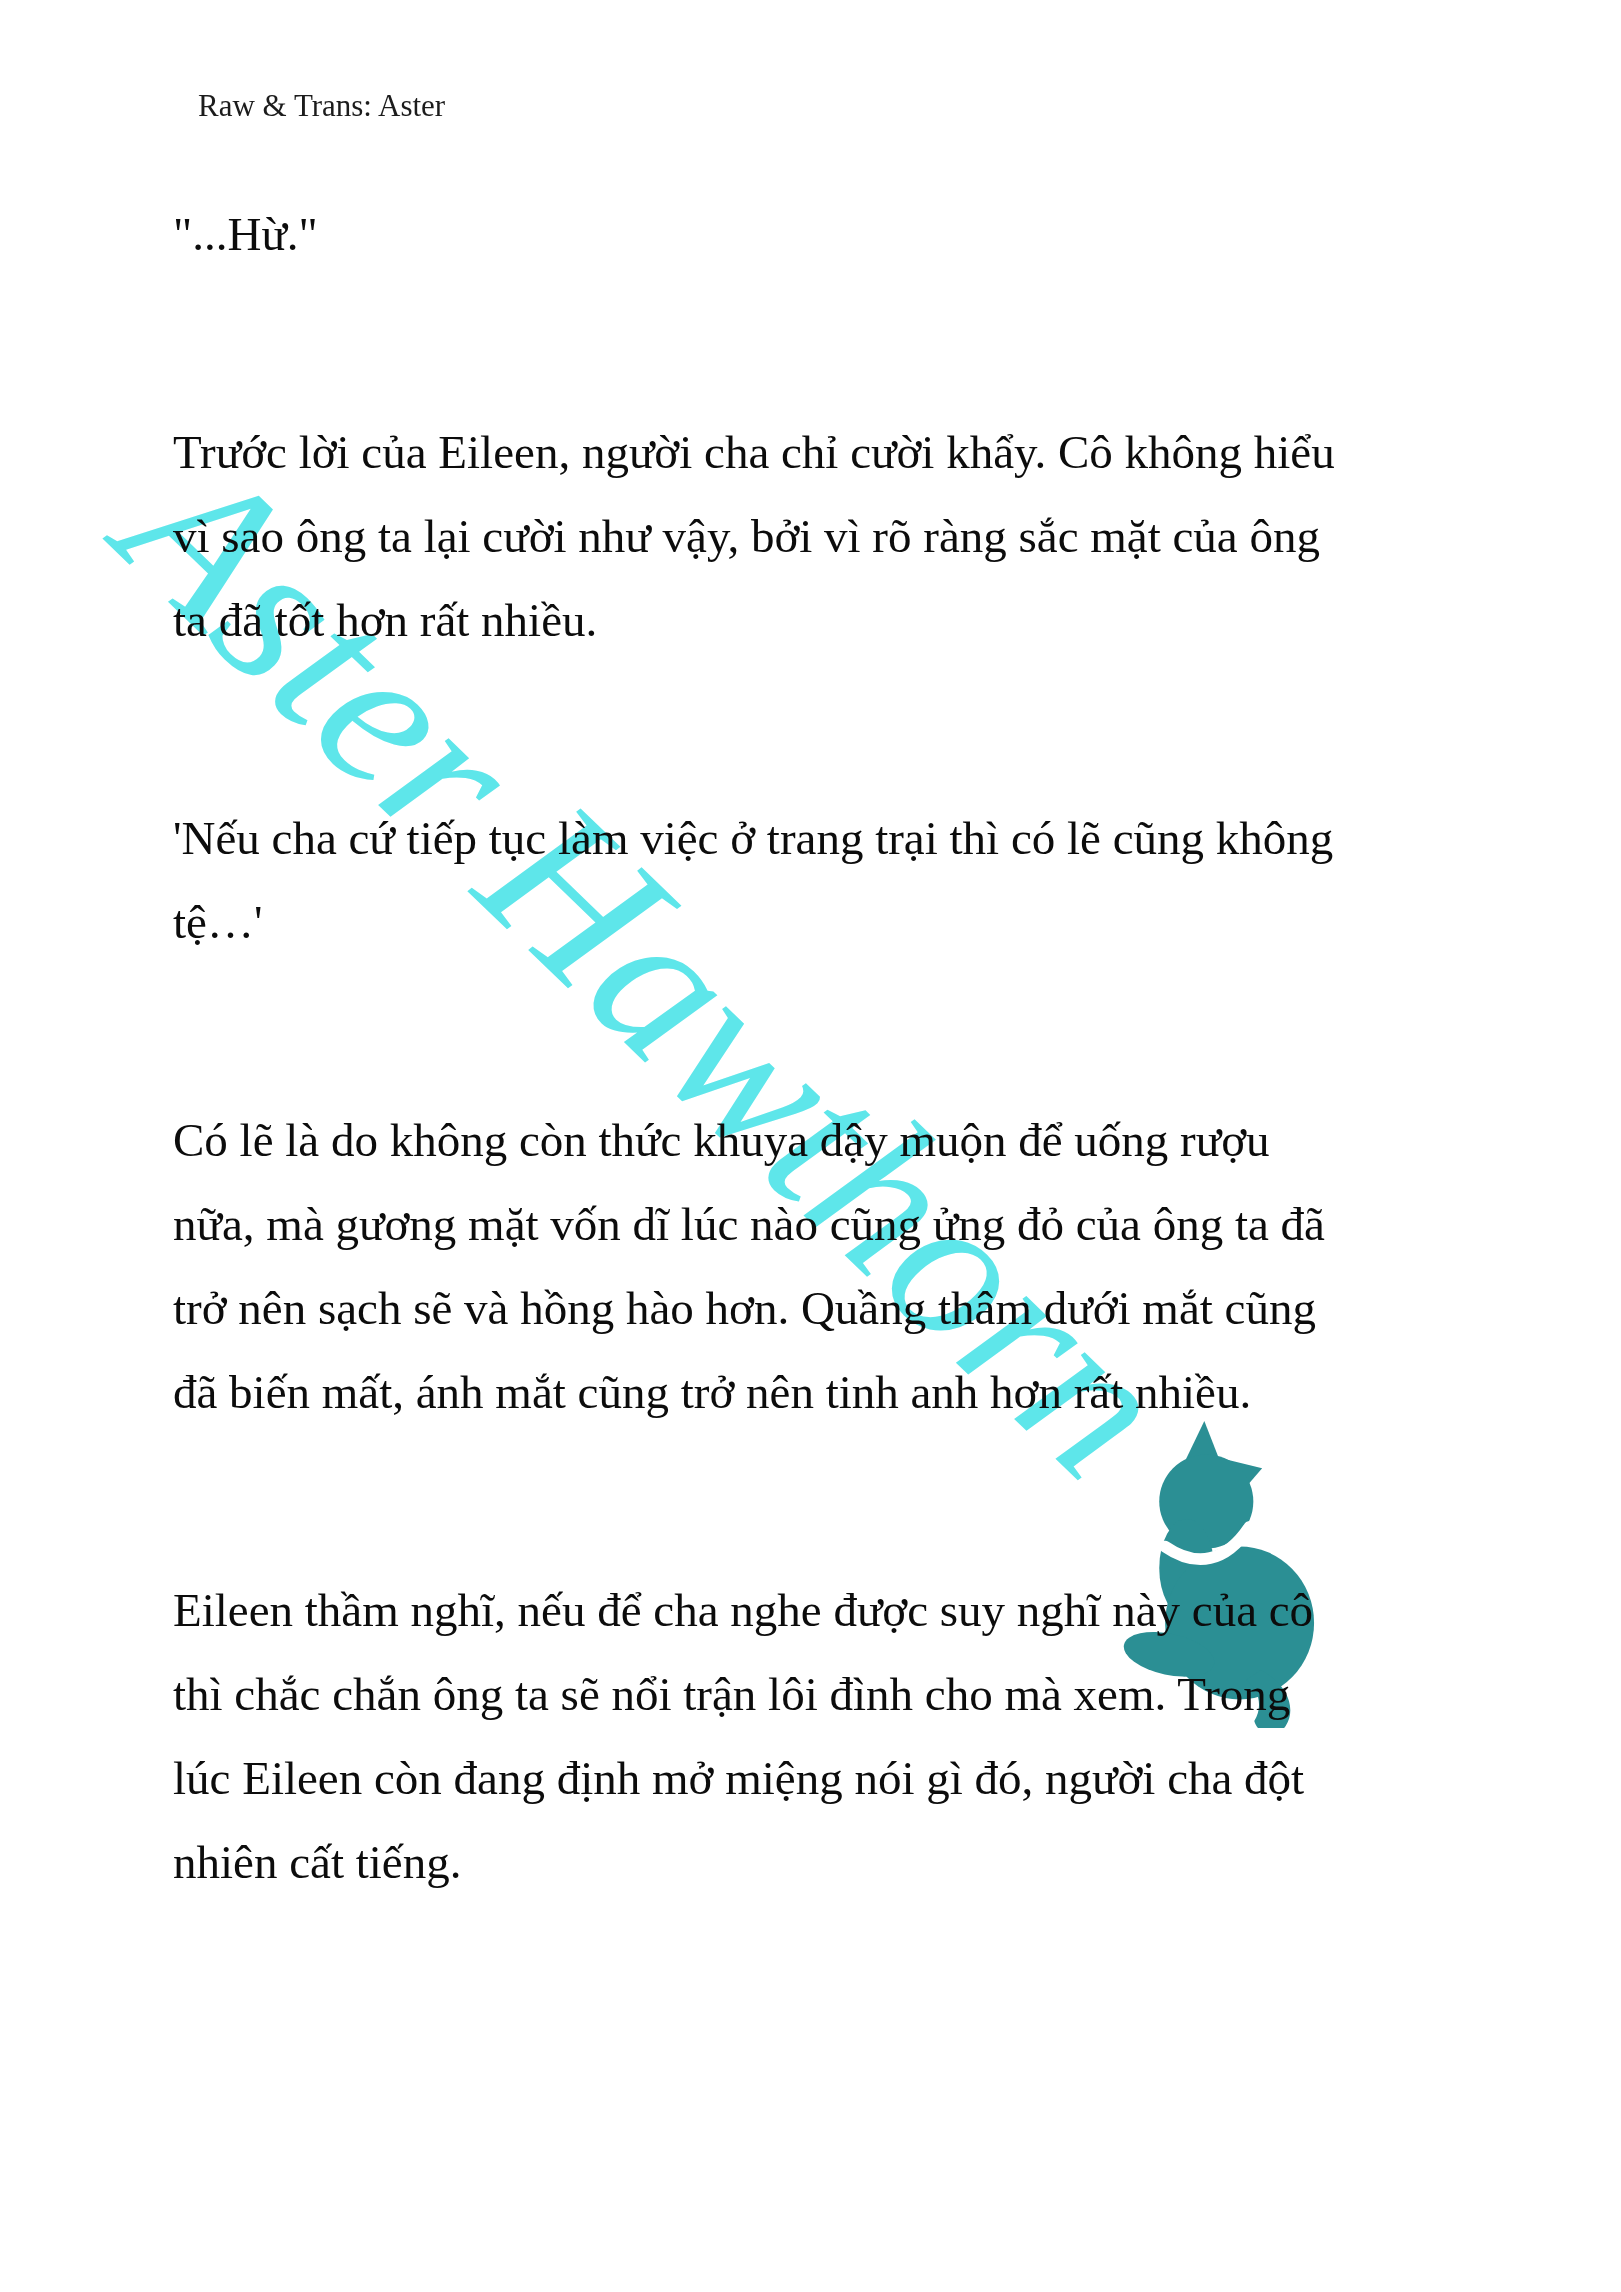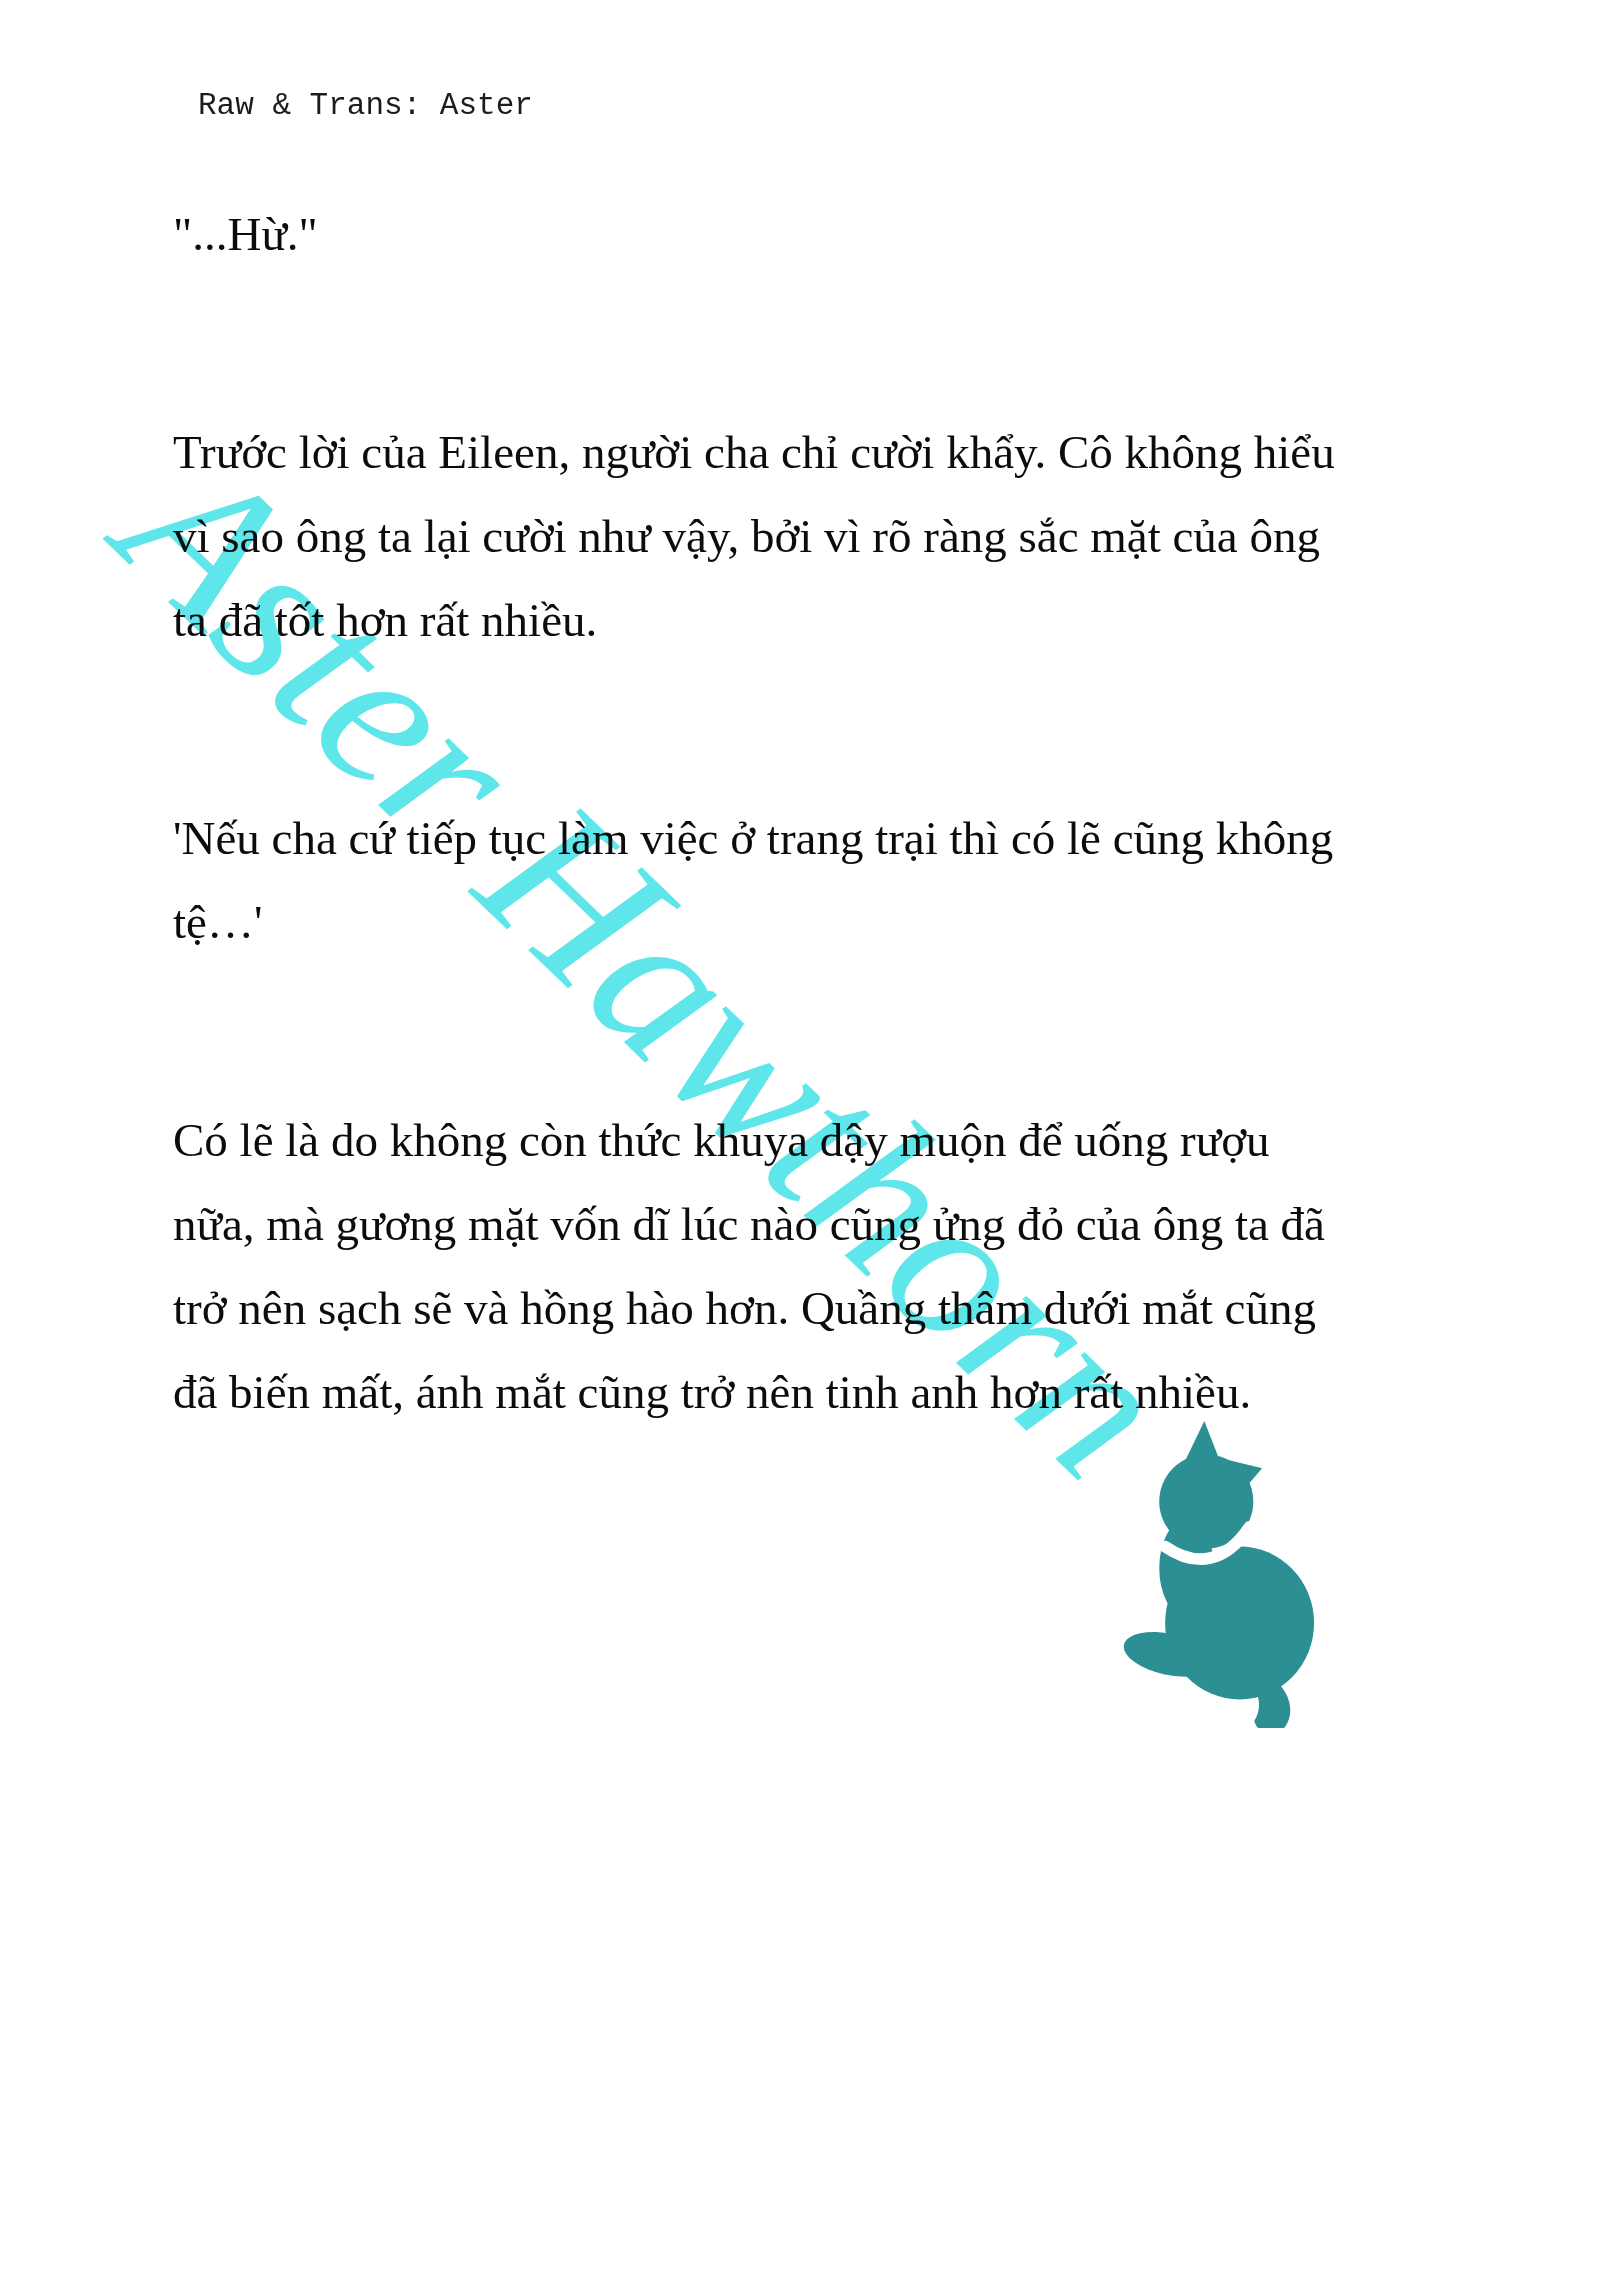--- a/index.html
+++ b/index.html
@@ -4,21 +4,21 @@
 <style>
   html,body{margin:0;padding:0;}
   body{
     width:1621px;height:2293px;position:relative;overflow:hidden;
     background:#ffffff;
     font-family:"Liberation Serif","DejaVu Serif",serif;
   }
   .page{position:absolute;inset:0;}
   .credit{
     position:absolute;left:198px;top:88px;
-    font-family:Liberation Mono, monospace;
+    font-family:Liberation Serif, serif;
     font-size:31px;color:#1c1c1c;white-space:nowrap;
   }
   .watermark{
     position:absolute;left:233px;top:420px;
     transform:rotate(44deg);transform-origin:0 0;
     font-family:"Liberation Serif","DejaVu Serif",serif;
     font-style:italic;font-size:211px;line-height:1;
     white-space:nowrap;z-index:1;user-select:none;
   }
   .cat{
@@ -59,16 +59,20 @@
     <p>"...Hừ."</p>
     <p>Trước lời của Eileen, người cha chỉ cười khẩy. Cô không hiểu
 vì sao ông ta lại cười như vậy, bởi vì rõ ràng sắc mặt của ông
 ta đã tốt hơn rất nhiều.</p>
     <p>'Nếu cha cứ tiếp tục làm việc ở trang trại thì có lẽ cũng không
 tệ…'</p>
     <p>Có lẽ là do không còn thức khuya dậy muộn để uống rượu
 nữa, mà gương mặt vốn dĩ lúc nào cũng ửng đỏ của ông ta đã
 trở nên sạch sẽ và hồng hào hơn. Quầng thâm dưới mắt cũng
 đã biến mất, ánh mắt cũng trở nên tinh anh hơn rất nhiều.</p>
+    <p>Eileen thầm nghĩ, nếu để cha nghe được suy nghĩ này của cô
+thì chắc chắn ông ta sẽ nổi trận lôi đình cho mà xem. Trong
+lúc Eileen còn đang định mở miệng nói gì đó, người cha đột
+nhiên cất tiếng.</p>
   </div>
 
 </div>
 
 
 </body></html>

